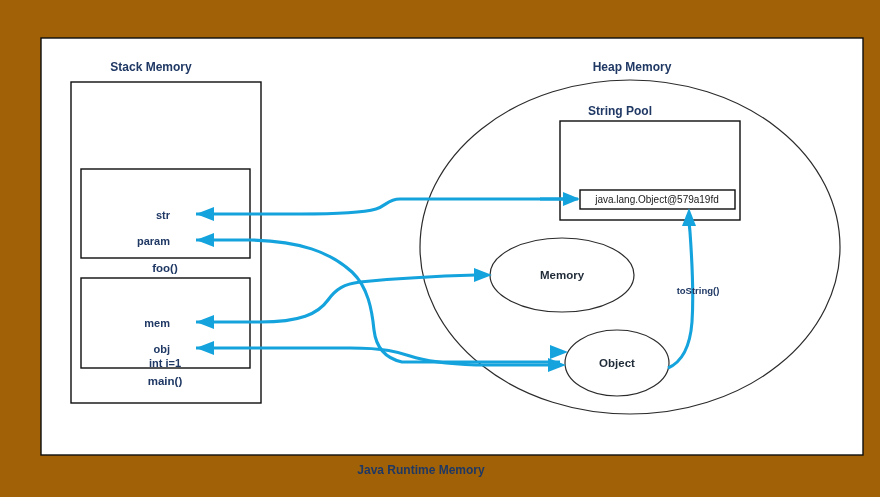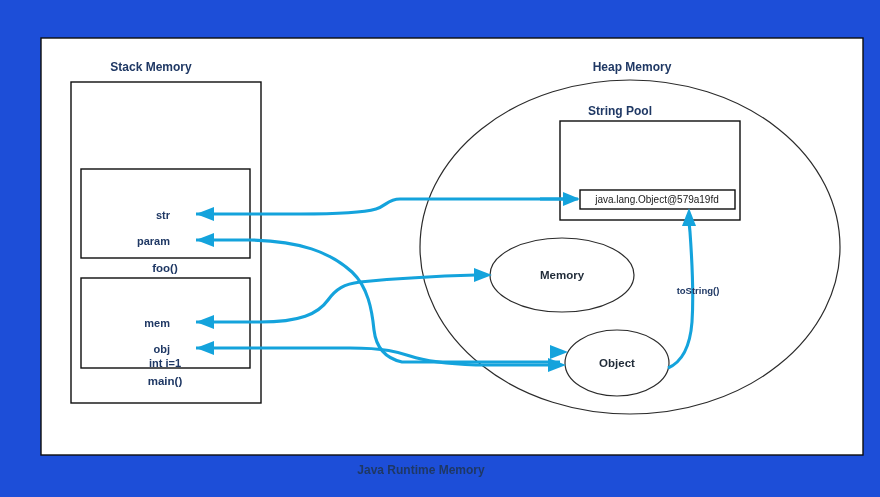--- a/index.html
+++ b/index.html
@@ -11,21 +11,21 @@
   body {
     width: 880px;
     height: 497px;
     overflow: hidden;
     font-family: "Liberation Sans", sans-serif;
   }
   #diagram-root {
     position: relative;
     width: 880px;
     height: 497px;
-    background: #1d4ed8;
+    background: #a16207;
   }
   svg#diagram-svg {
     position: absolute;
     top: 0;
     left: 0;
     width: 880px;
     height: 497px;
     display: block;
   }
   .shape-box {

